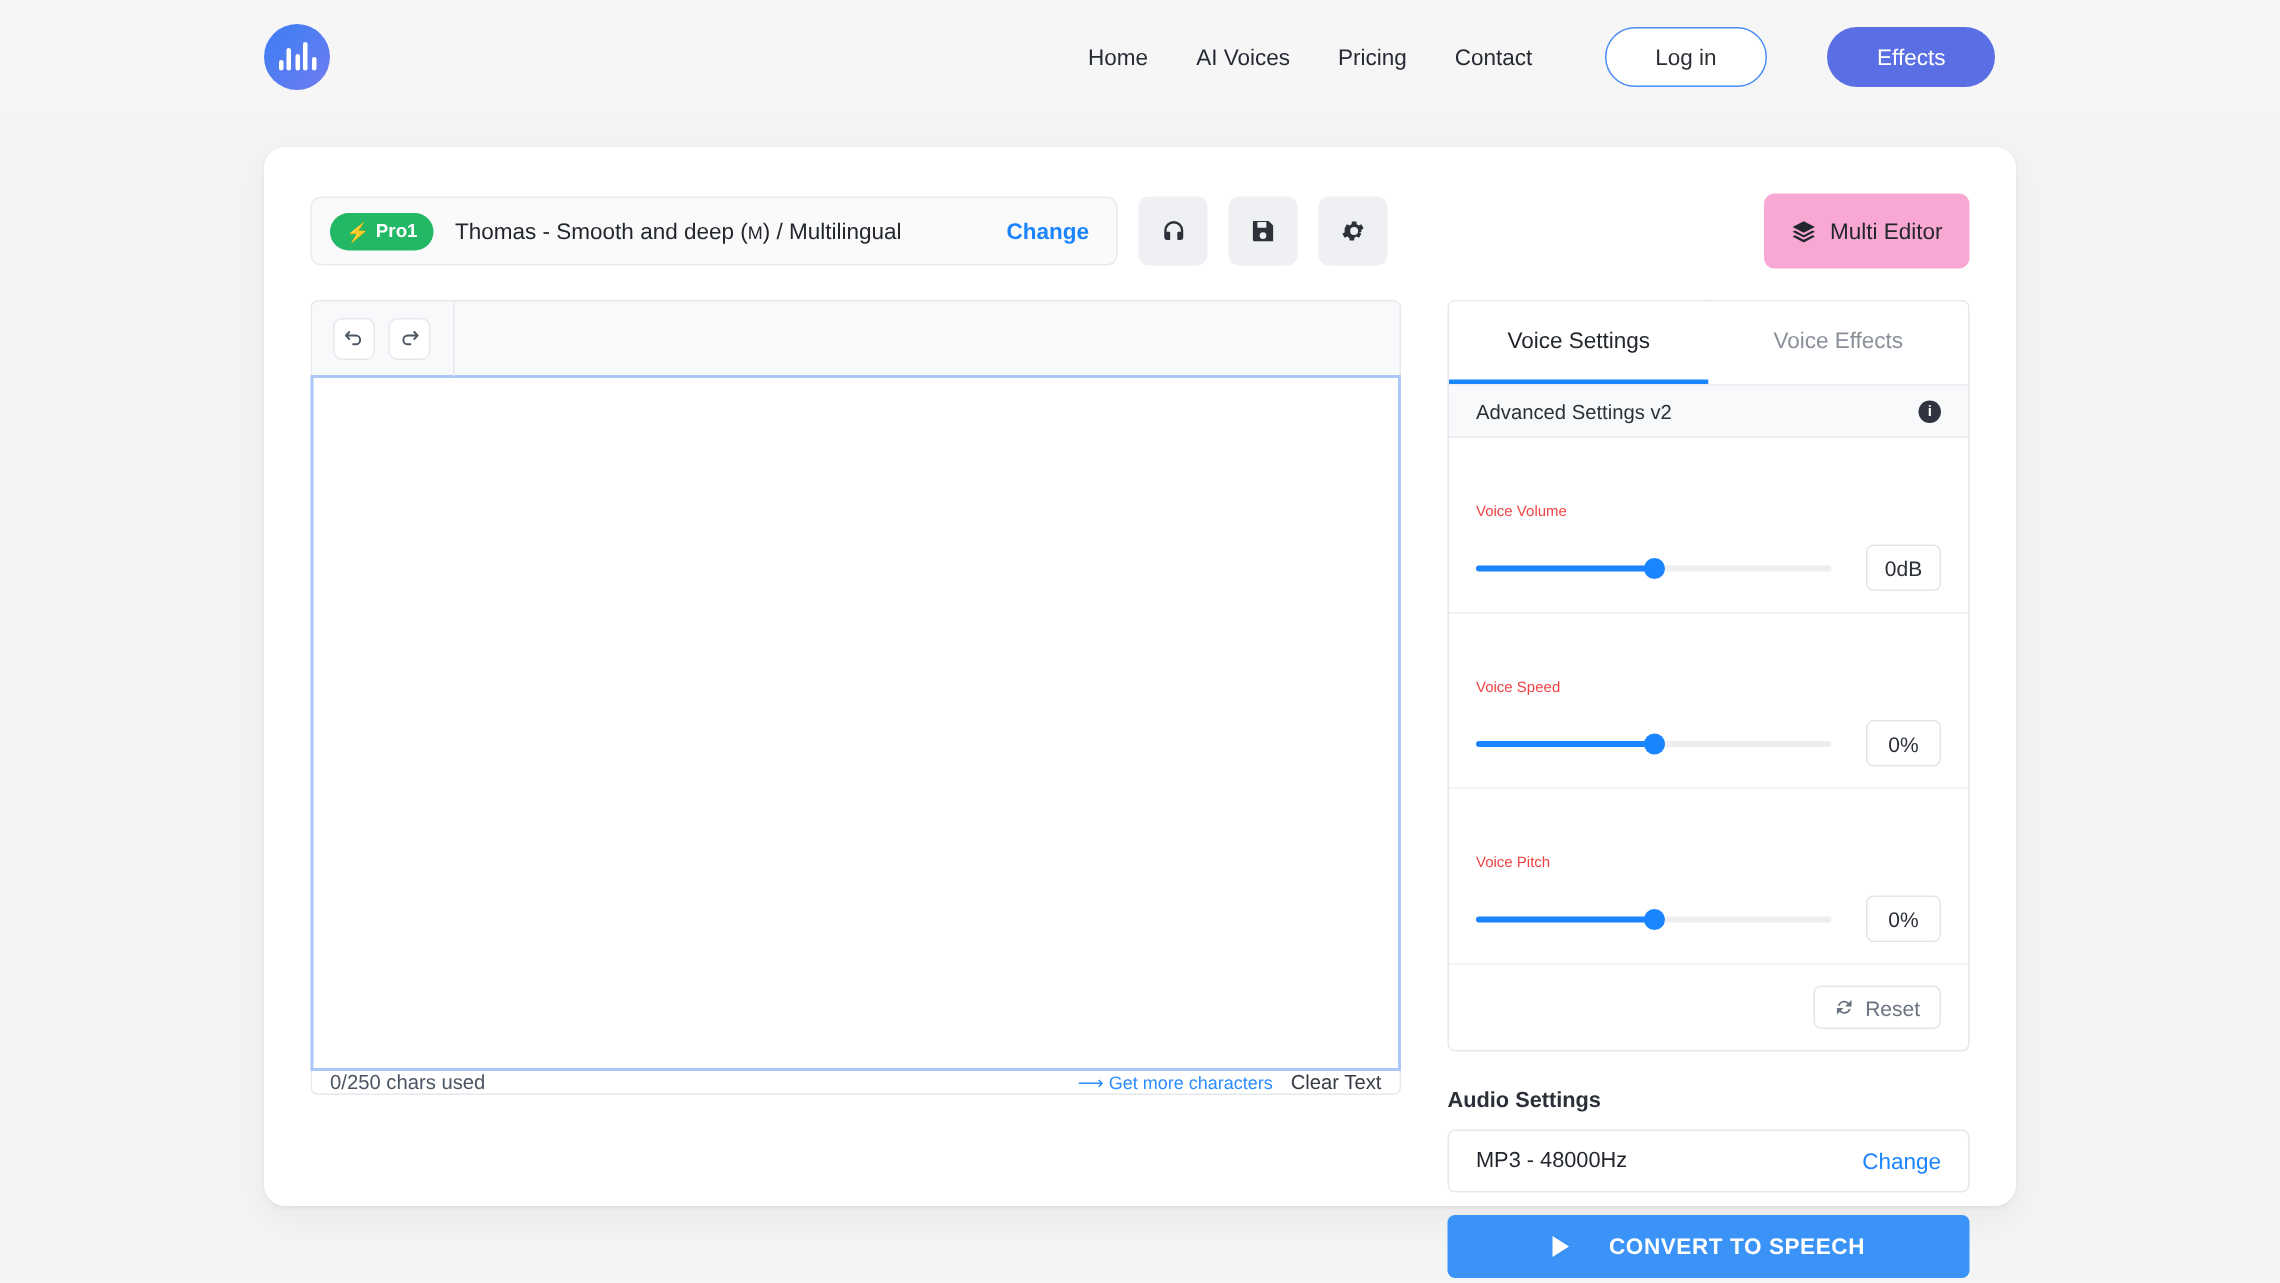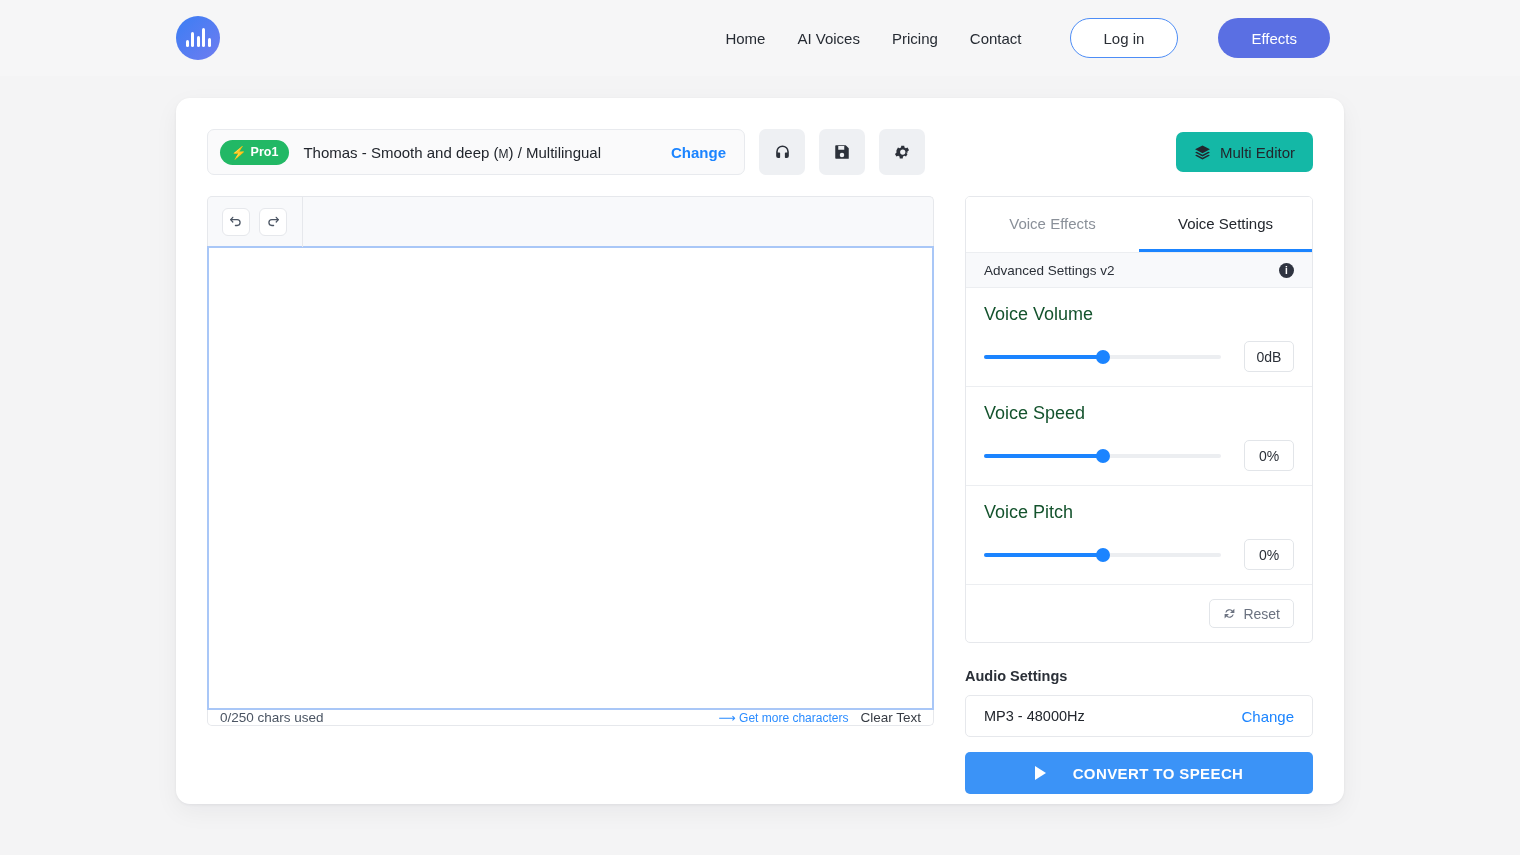--- a/index.html
+++ b/index.html
@@ -77,22 +77,22 @@
   .voice-name { font-size: 15px; color: #22262d; white-space: nowrap; }
   .voice-name .m { font-size: 12px; }
   .change-link { margin-left: auto; color: #1b84ff; font-size: 15px; font-weight: bold; cursor: pointer; }
 
   .icon-btn {
     width: 46px; height: 46px; border-radius: 7px;
     background: #eef0f3; border: none; color: #2c313a;
     display: flex; align-items: center; justify-content: center; cursor: pointer;
   }
   .multi-editor {
-    margin-left: auto; height: 40px; border-radius: 7px;
-    background: #14b8a6; border: none; color: #22262d; font-size: 15px;
+    margin-left: auto; height: 50px; border-radius: 7px;
+    background: #f9a8d4; border: none; color: #22262d; font-size: 15px;
     display: flex; align-items: center; gap: 9px; padding: 0 18px; cursor: pointer;
   }
 
   
   .body-row { display: flex; gap: 31px; margin-top: 21px; }
 
   .editor { flex: 0 0 727px; }
   .editor-toolbar {
     height: 50px; background: #f8f9fb;
     border: 1px solid #e6e8ec; border-bottom: none;
@@ -137,21 +137,21 @@
     display: flex; align-items: center; padding: 6px 18px;
     font-size: 13.5px; color: #2b3038;
   }
   .info-icon {
     margin-left: auto; width: 15px; height: 15px; border-radius: 50%;
     background: #2f3440; color: #fff; font-size: 10px; font-weight: bold;
     display: flex; align-items: center; justify-content: center; cursor: pointer;
   }
 
   .slider-block { padding: 16px 18px 14px 18px; border-bottom: 1px solid #eceef1; }
-  .slider-label { font-size: 18px; color: #14532d; margin-bottom: 16px; }
+  .slider-label { font-size: 10px; color: #ef4444; margin-bottom: 16px; margin-top: 28px; }
   .slider-row { display: flex; align-items: center; gap: 18px; }
   .slider { position: relative; width: 237px; height: 14px; display: flex; align-items: center; cursor: pointer; }
   .slider .track { position: absolute; left: 0; right: 0; height: 4px; background: #eceef1; border-radius: 2px; }
   .slider .fill { position: absolute; left: 0; height: 4px; background: #1b84ff; border-radius: 2px; width: 50%; }
   .slider .thumb {
     position: absolute; left: 50%; transform: translateX(-50%);
     width: 14px; height: 14px; border-radius: 50%; background: #1b84ff;
   }
   .value-box {
     margin-left: auto; min-width: 50px; height: 31px; border: 1px solid #e2e5e9;
@@ -267,22 +267,22 @@
           <span class="footer-right">
             <span class="get-more"><span>⟶</span> <span>Get more characters</span></span>
             <span class="clear-text">Clear Text</span>
           </span>
         </div>
       </div>
 
       <div class="panel">
         <div class="tabs-box">
           <div class="tabs">
+            <div class="tab active">Voice Settings</div>
             <div class="tab">Voice Effects</div>
-            <div class="tab active">Voice Settings</div>
           </div>
 
           <div class="adv-row">
             <span>Advanced Settings v2</span>
             <span class="info-icon">i</span>
           </div>
 
           <div class="slider-block">
             <div class="slider-label">Voice Volume</div>
             <div class="slider-row">

